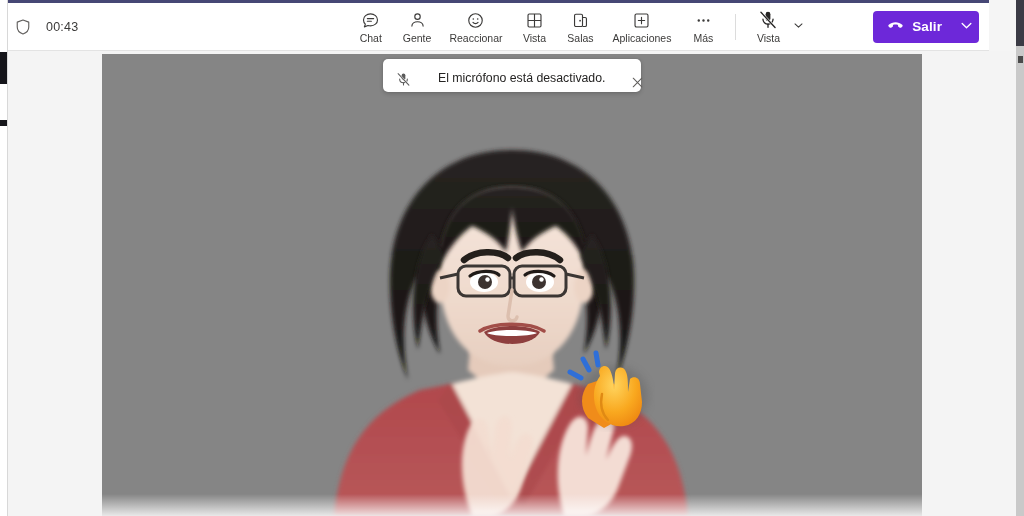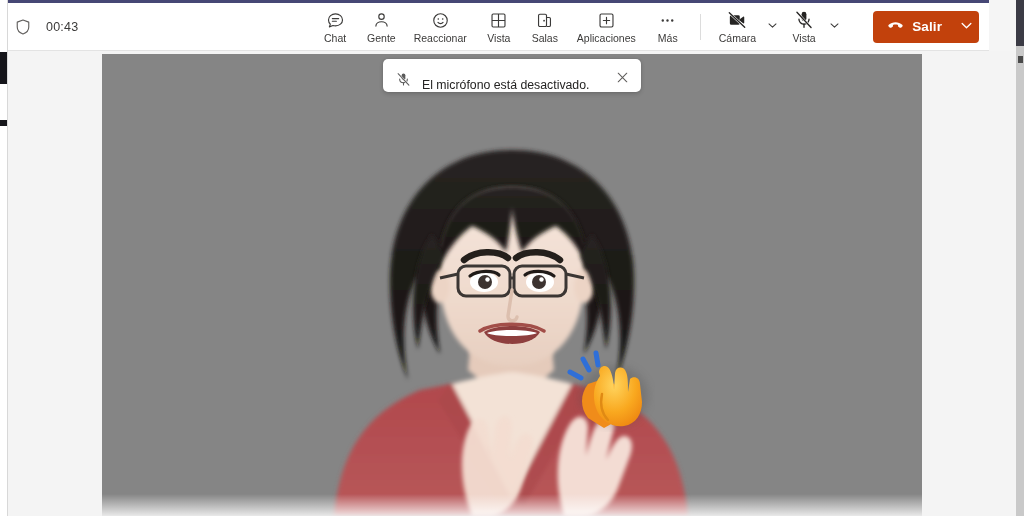--- a/index.html
+++ b/index.html
@@ -100,21 +100,21 @@
     display: flex; align-items: flex-start;
   }
   .chev-btn {
     display: flex; align-items: center; justify-content: center;
     width: 16px; height: 34px; cursor: pointer;
     background: transparent; border: none; margin-top: 2px;
   }
 
   .hangup {
     display: flex; 
-    background: #c2410c; color: #fff;
+    background: #6d28d9; color: #fff;
     height: 32px; border-radius: 4px;
     margin-left: 18px; cursor: pointer;
     border: none; padding: 0;
   }
   .hangup-main {
     display: flex; align-items: center; gap: 7px;
     padding: 0 11px 0 13px; height: 32px;
   }
   .hangup-label { font-size: 13.5px; font-weight: bold; color:#fff; letter-spacing:.1px;}
   .hangup-chev {
@@ -147,22 +147,22 @@
     pointer-events: none;
   }
 
   
   .toast {
     position: absolute; left: 383px; top: 59px;
     width: 258px; height: 33px;
     background: #fff;
     border-radius: 5px;
     box-shadow: 0 1.6px 4px rgba(0,0,0,.16), 0 0 2px rgba(0,0,0,.12);
-    display: flex; align-items: flex-end;
-    padding: 12px 6px 0 12px; gap: 10px;
+    display: flex; align-items: flex-start;
+    padding: 12px 6px 0 12px; gap: 26px;
     z-index: 25;
   }
   .toast-text {
     flex: 1; font-size: 12.3px; color: #252423; white-space: nowrap;
   }
   .toast-close {
     width: 26px; height: 26px; display: flex;
     align-items: center; justify-content: center;
     cursor: pointer; border-radius: 3px; background: transparent; border: none;
   }
@@ -264,40 +264,20 @@
             <circle cx="6.6" cy="12" r="1.35" fill="#3b3a39"></circle>
             <circle cx="12" cy="12" r="1.35" fill="#3b3a39"></circle>
             <circle cx="17.4" cy="12" r="1.35" fill="#3b3a39"></circle>
           </svg>
         </span>
         <span class="tb-label">Más</span>
       </button>
 
       <div class="tb-sep"></div>
 
-      <div class="split">
-        <button class="tb-btn">
-          <span class="tb-ico">
-            <svg width="22" height="22" viewBox="0 0 24 24" fill="none">
-              <path d="M4.2 8.3a1.6 1.6 0 0 1 1.6-1.6h7.6a1.6 1.6 0 0 1 1.6 1.6v7.4a1.6 1.6 0 0 1-1.6 1.6H5.8a1.6 1.6 0 0 1-1.6-1.6Z" fill="#252423"></path>
-              <path d="M15.3 10.9l3.4-2.5c.5-.4 1.2 0 1.2.6v6c0 .6-.7 1-1.2.6l-3.4-2.5Z" fill="#252423"></path>
-              <path d="M3.6 4.1 20.4 19.9" stroke="#ffffff" stroke-width="2.6" stroke-linecap="round"></path>
-              <path d="M3.6 4.1 20.4 19.9" stroke="#252423" stroke-width="1.45" stroke-linecap="round"></path>
-            </svg>
-          </span>
-          <span class="tb-label">Cámara</span>
-        </button>
-        <button class="chev-btn">
-          <span>
-            <svg width="11" height="11" viewBox="0 0 12 12" fill="none">
-              <path d="M2.2 4.3 6 7.9l3.8-3.6" stroke="#3b3a39" stroke-width="1.15" stroke-linecap="round" stroke-linejoin="round"></path>
-            </svg>
-          </span>
-        </button>
-      </div>
 
       <div class="split">
         <button class="tb-btn">
           <span class="tb-ico">
             <svg width="22" height="22" viewBox="0 0 24 24" fill="none">
               <rect x="9.4" y="3.1" width="5.2" height="10" rx="2.6" fill="#252423"></rect>
               <path d="M6.5 11.1c0 3 2.5 5.4 5.5 5.4s5.5-2.4 5.5-5.4" stroke="#252423" stroke-width="1.45" stroke-linecap="round"></path>
               <path d="M12 16.6v3.3" stroke="#252423" stroke-width="1.45" stroke-linecap="round"></path>
               <path d="M4.3 3.6 19.7 20.2" stroke="#ffffff" stroke-width="2.6" stroke-linecap="round"></path>
               <path d="M4.3 3.6 19.7 20.2" stroke="#252423" stroke-width="1.45" stroke-linecap="round"></path>

